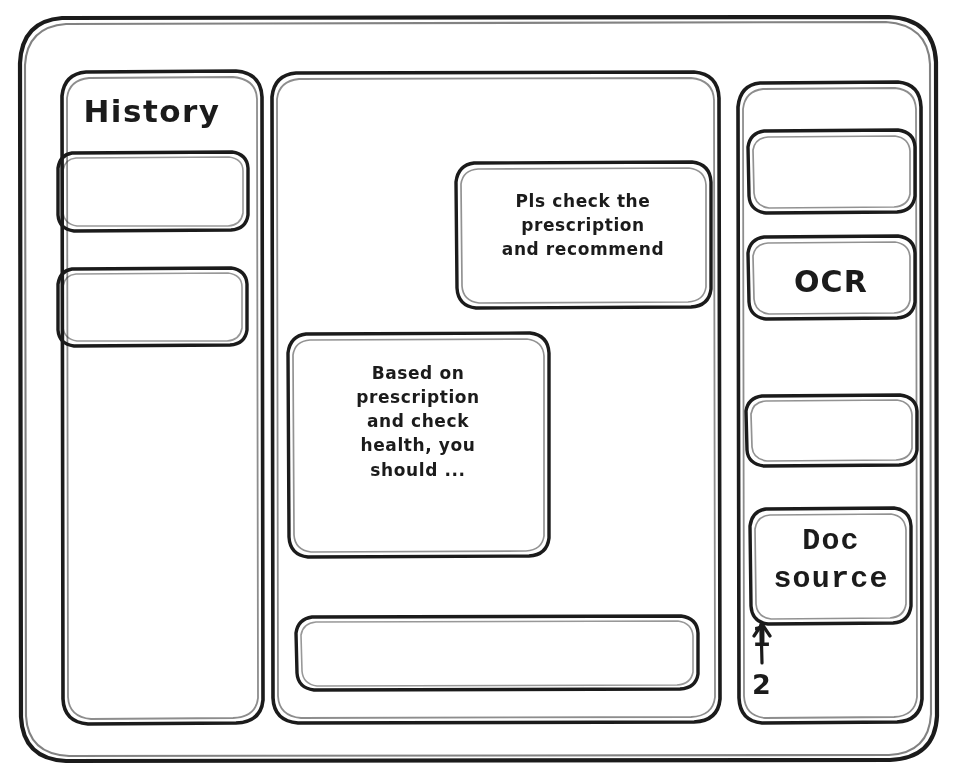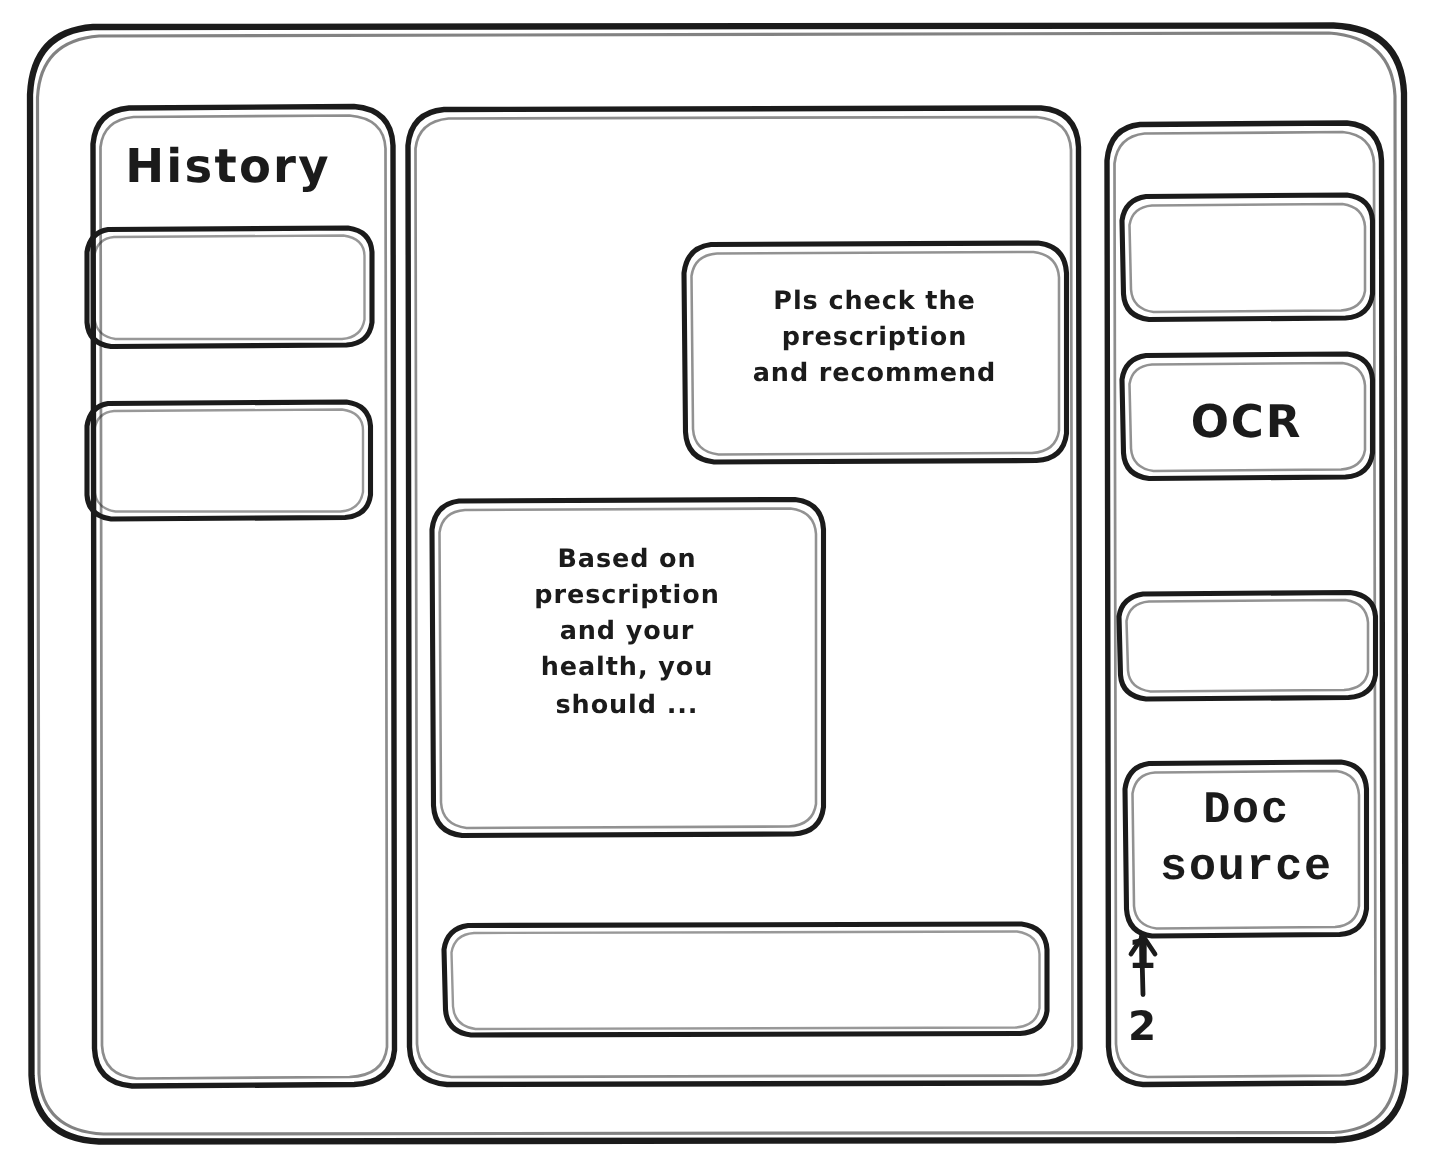--- a/index.html
+++ b/index.html
@@ -180,21 +180,21 @@
   <div class="hit" id="hit-history-2" style="left:58px;top:268px;width:189px;height:78px;"></div>
 
 
   <div class="txt bubble-text" id="user-bubble-text">Pls check the
 prescription
 and recommend</div>
   <div class="hit" style="left:456px;top:162px;width:255px;height:146px;"></div>
 
   <div class="txt bubble-text" id="bot-bubble-text">Based on
 prescription
-and your
+and check
 health, you
 should ...</div>
   <div class="hit" style="left:288px;top:333px;width:261px;height:224px;"></div>
 
   <div class="hit" style="left:296px;top:616px;width:402px;height:74px;" title=""></div>
 
   <div class="hit" style="left:748px;top:130px;width:167px;height:83px;"></div>
 
   <div class="txt card-text" id="card-ocr-text">OCR</div>
   <div class="hit" style="left:748px;top:236px;width:167px;height:83px;"></div>

